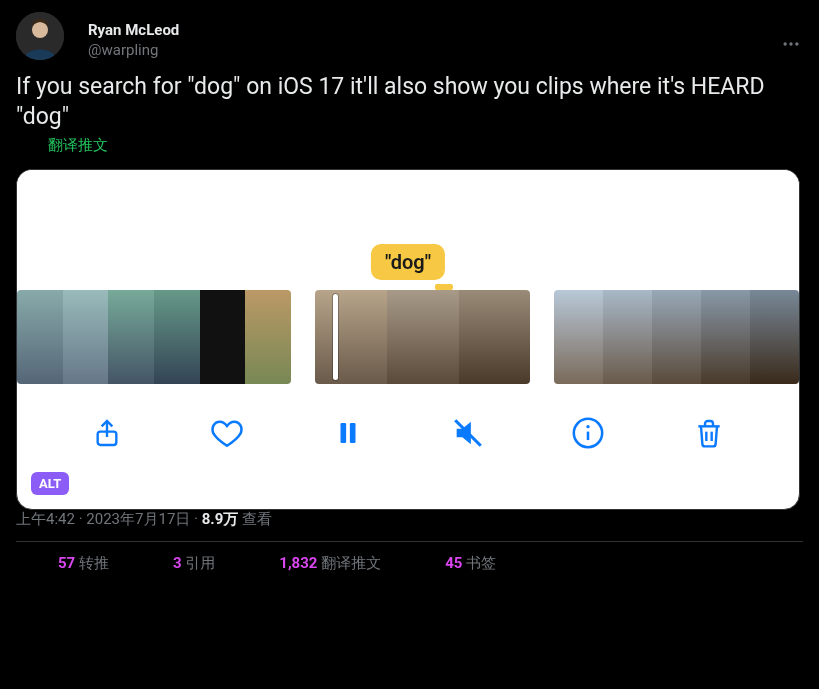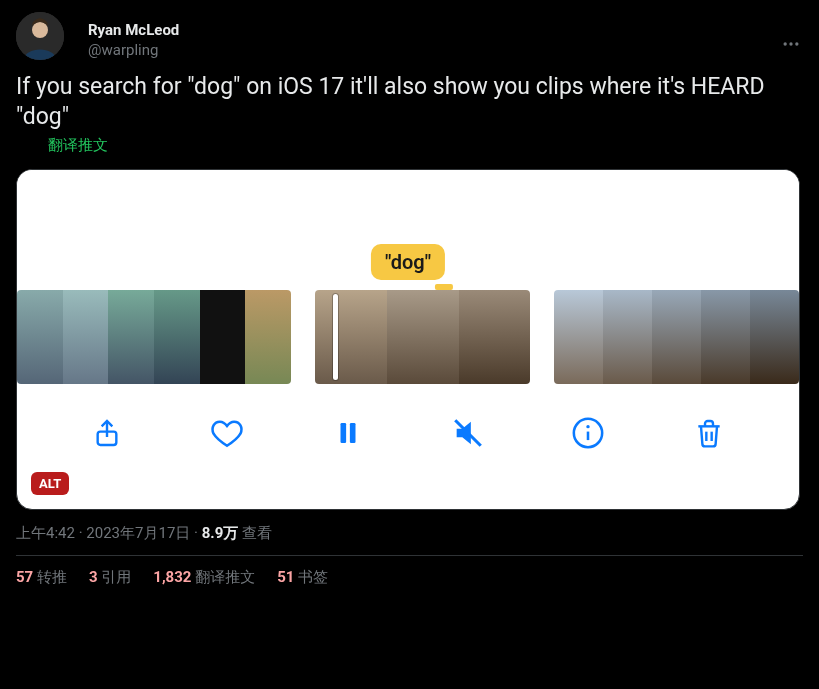--- a/index.html
+++ b/index.html
@@ -139,46 +139,46 @@
     display: flex;
     align-items: center;
     justify-content: center;
     cursor: pointer;
     color: #0a7aff;
   }
   .alt-badge {
     position: absolute;
     left: 14px;
     bottom: 14px;
-    background: #b91c1c;
+    background: #8b5cf6;
     color: #fff;
     font-size: 13px;
     font-weight: 700;
     padding: 4px 8px;
     border-radius: 6px;
   }
   .meta {
     font-size: 15px;
     color: #71767b;
-    margin-top: 14px;
+    margin-top: 0;
     margin-bottom: 12px;
   }
   .meta .views-count { color: #e7e9ea; font-weight: 700; }
   .hr {
     height: 1px;
     background: #2f3336;
     margin-bottom: 12px;
   }
   .stats {
     display: flex;
     gap: 22px;
     font-size: 15px;
     color: #71767b;
   }
-  .stats .num { color: #fca5a5; font-weight: 700; }
+  .stats .num { color: #d946ef; font-weight: 700; margin-left: 42px; }
 </style>
 </head>
 <body>
 
 <div class="tweet">
 
   <div class="header">
     <div class="avatar">
       <svg viewBox="0 0 48 48">
         <rect width="48" height="48" fill="#2a2a2a"></rect>
@@ -284,16 +284,16 @@
   <div class="meta">
     <span>上午4:42</span><span> · </span><span>2023年7月17日</span><span> · </span><span class="views-count">8.9万</span><span> 查看</span>
   </div>
 
   <div class="hr"></div>
 
   <div class="stats">
     <div><span class="num">57</span><span> 转推</span></div>
     <div><span class="num">3</span><span> 引用</span></div>
     <div><span class="num">1,832</span><span> 翻译推文</span></div>
-    <div><span class="num">51</span><span> 书签</span></div>
+    <div><span class="num">45</span><span> 书签</span></div>
   </div>
 
 </div>
 
 </body></html>

